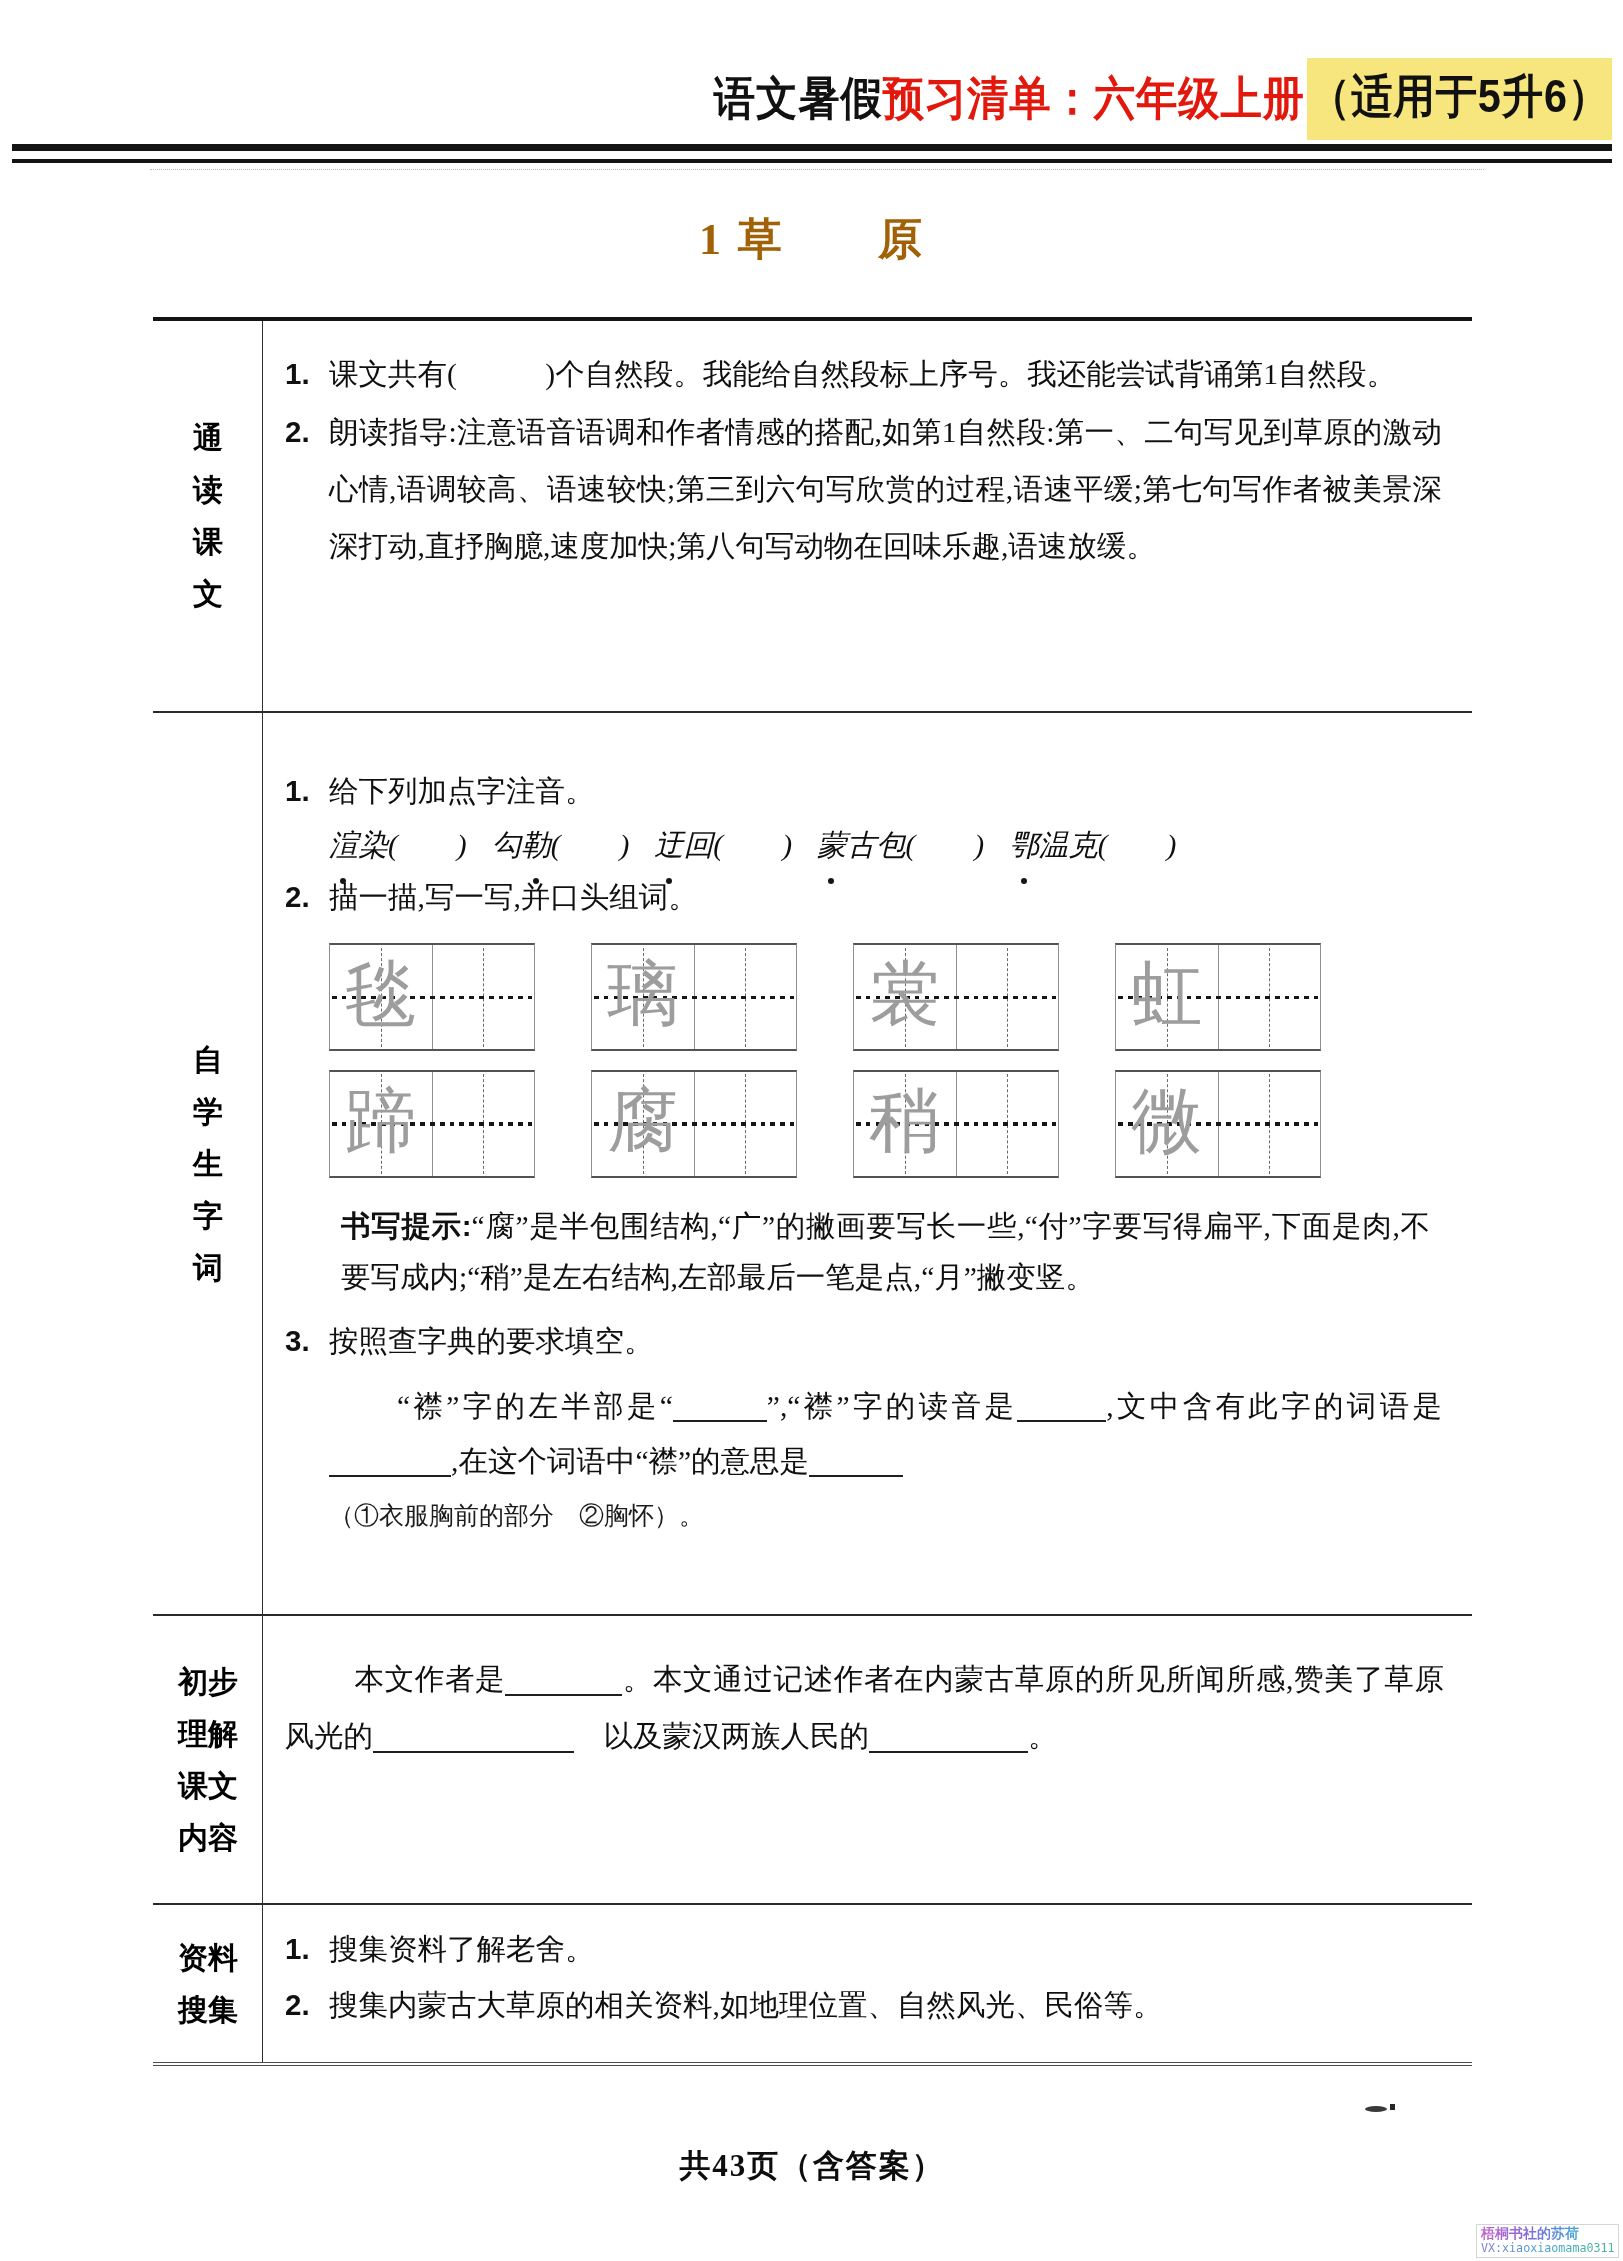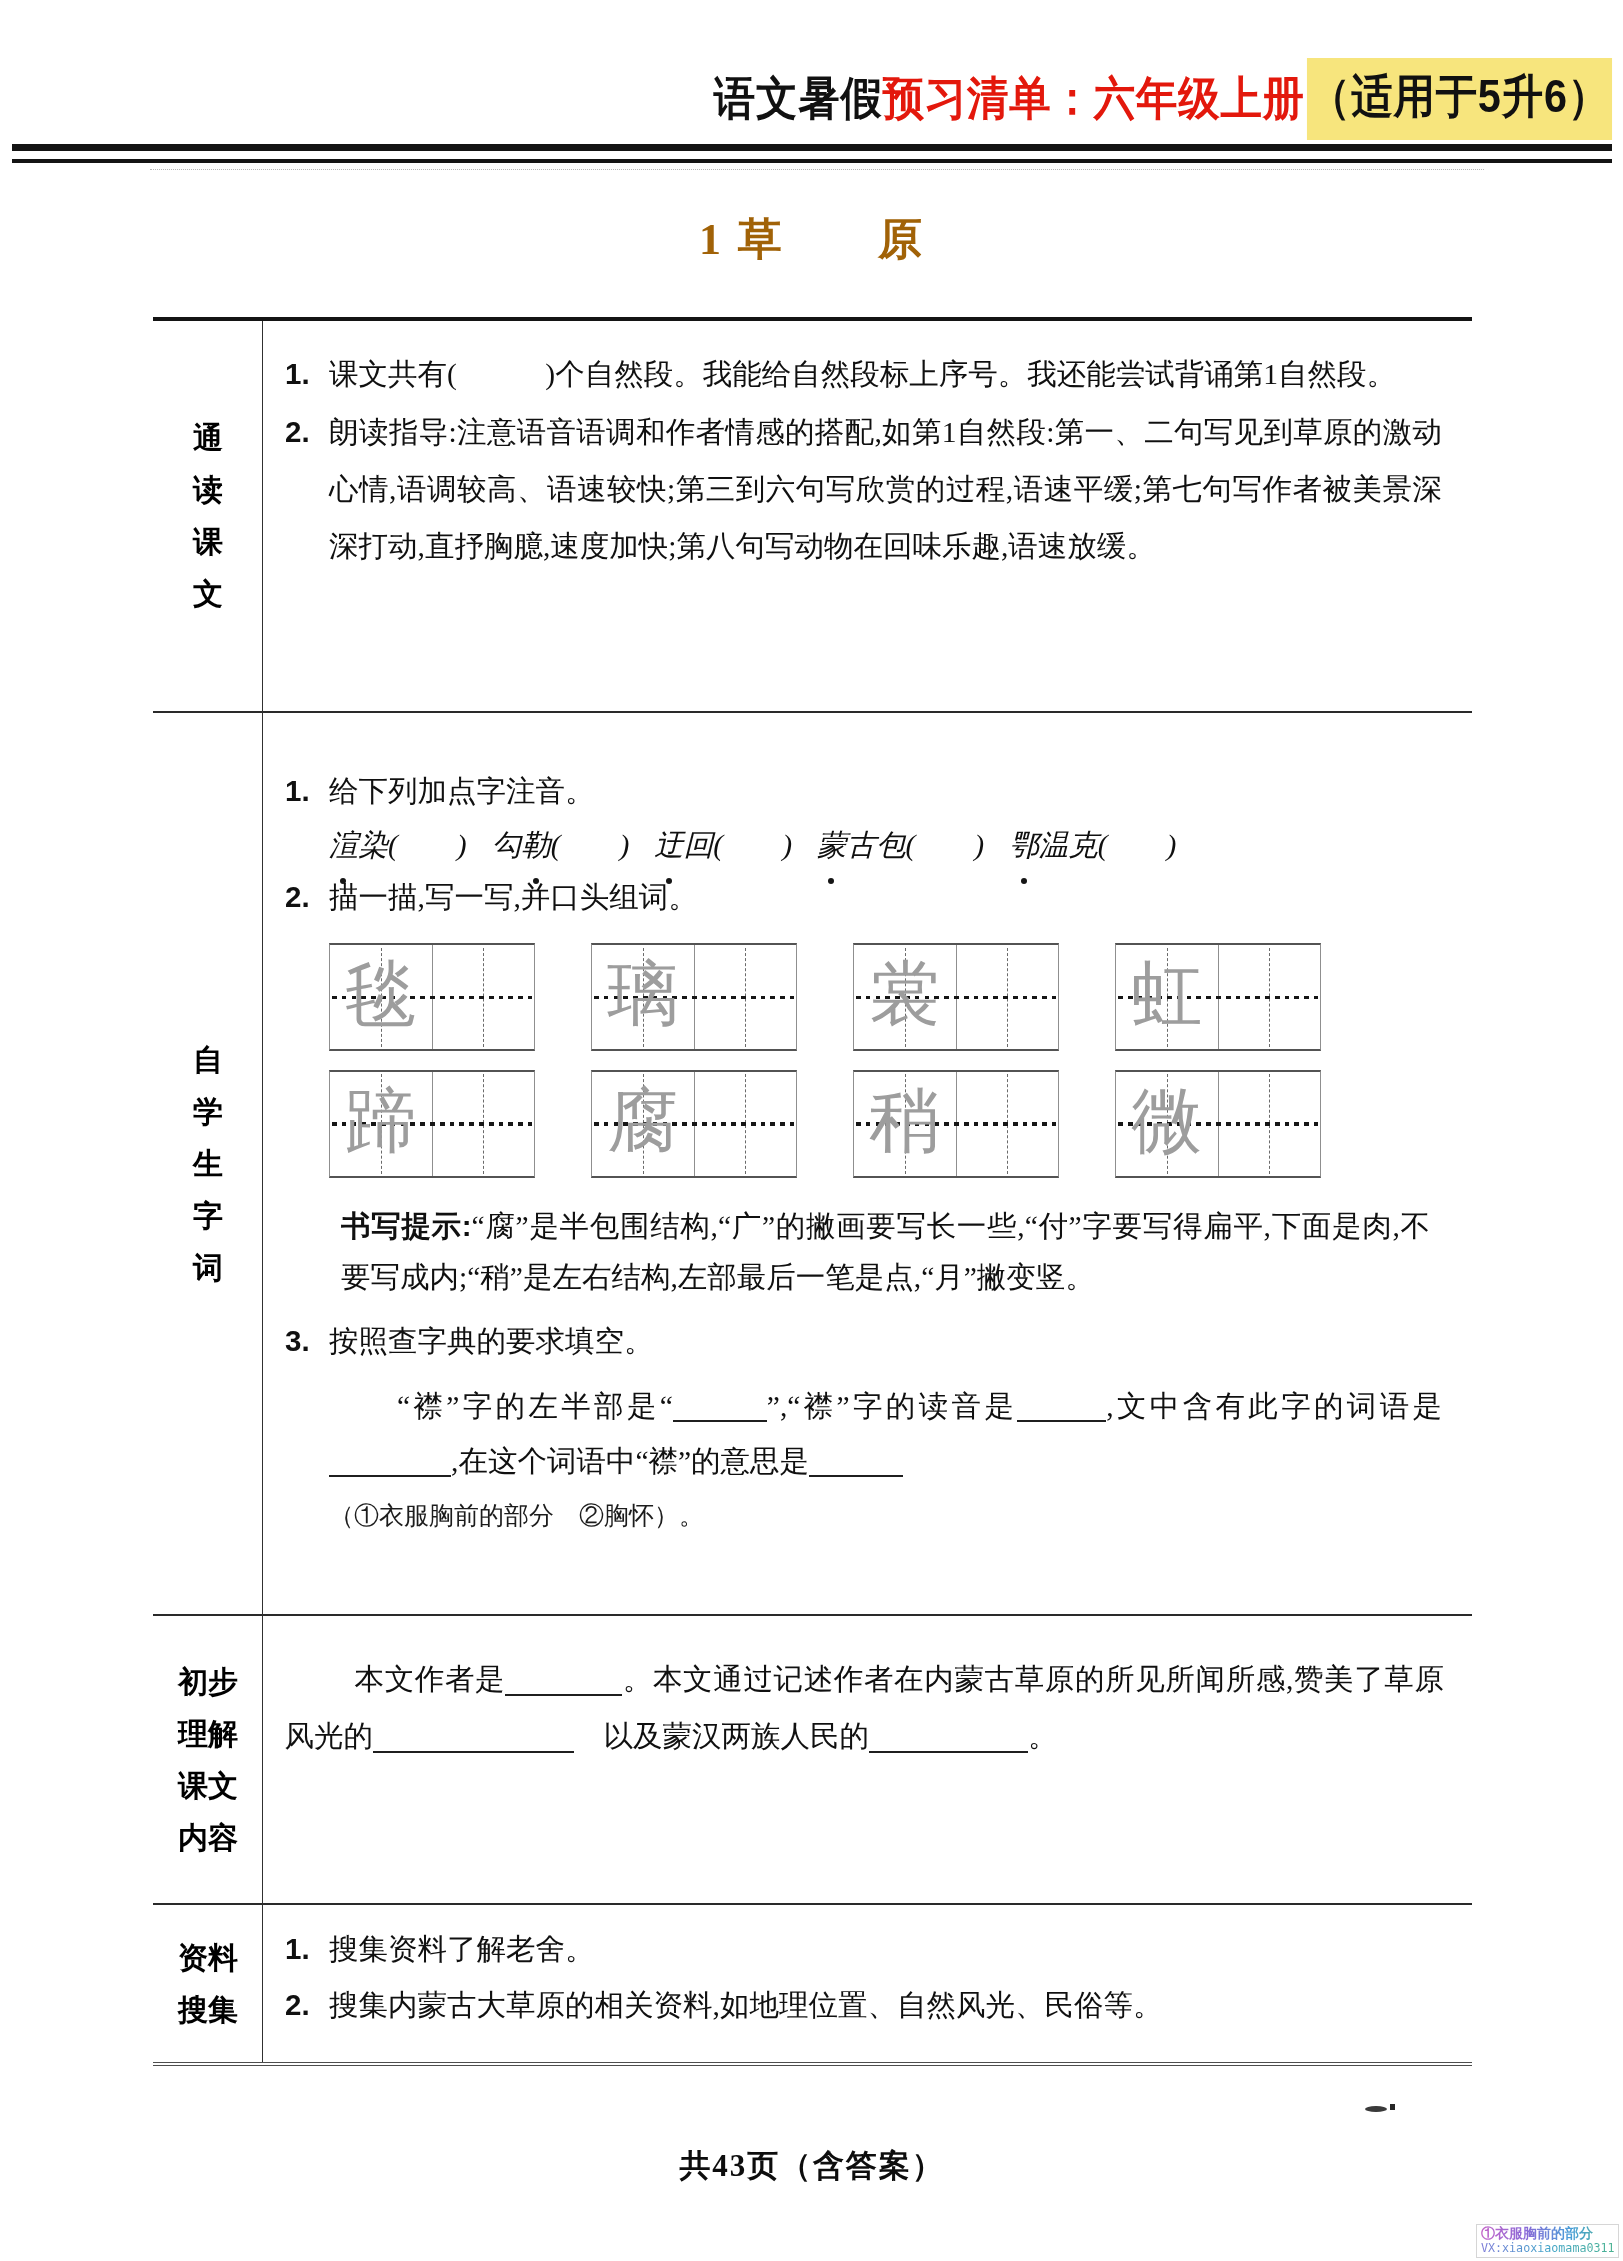--- a/index.html
+++ b/index.html
@@ -271,16 +271,16 @@
       </div>
   </section>
 </div>
 
 <div class="smudge1"></div>
 <div class="smudge2"></div>
 
 <footer class="footer">共43页（含答案）</footer>
 
 <div class="watermark">
-  <div class="wm1">①衣服胸前的部分</div>
+  <div class="wm1">梧桐书社的苏荷</div>
   <div class="wm2">VX:xiaoxiaomama0311</div>
 </div>
 
 
 </body></html>

